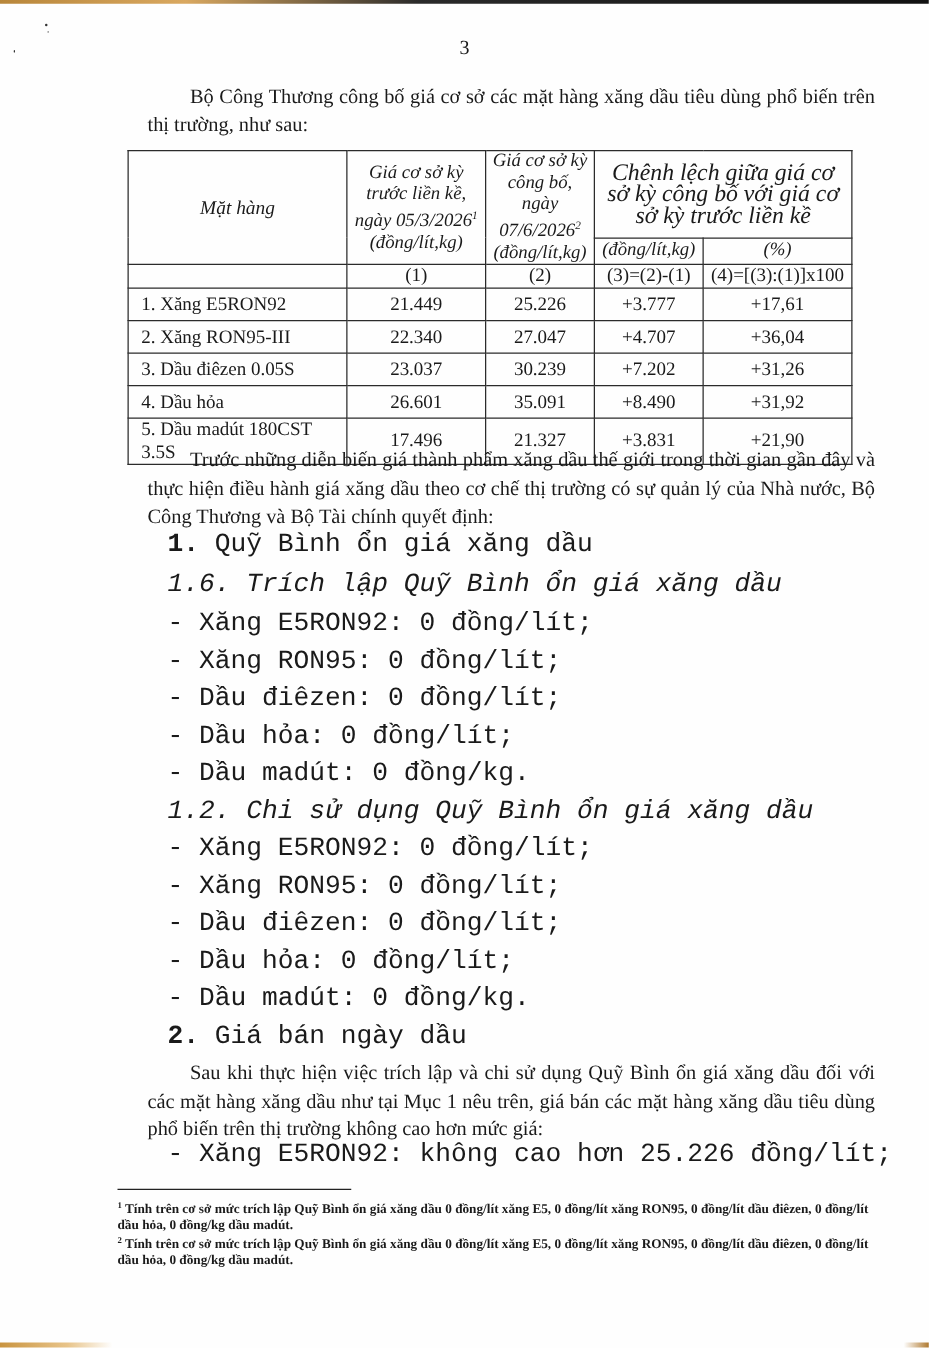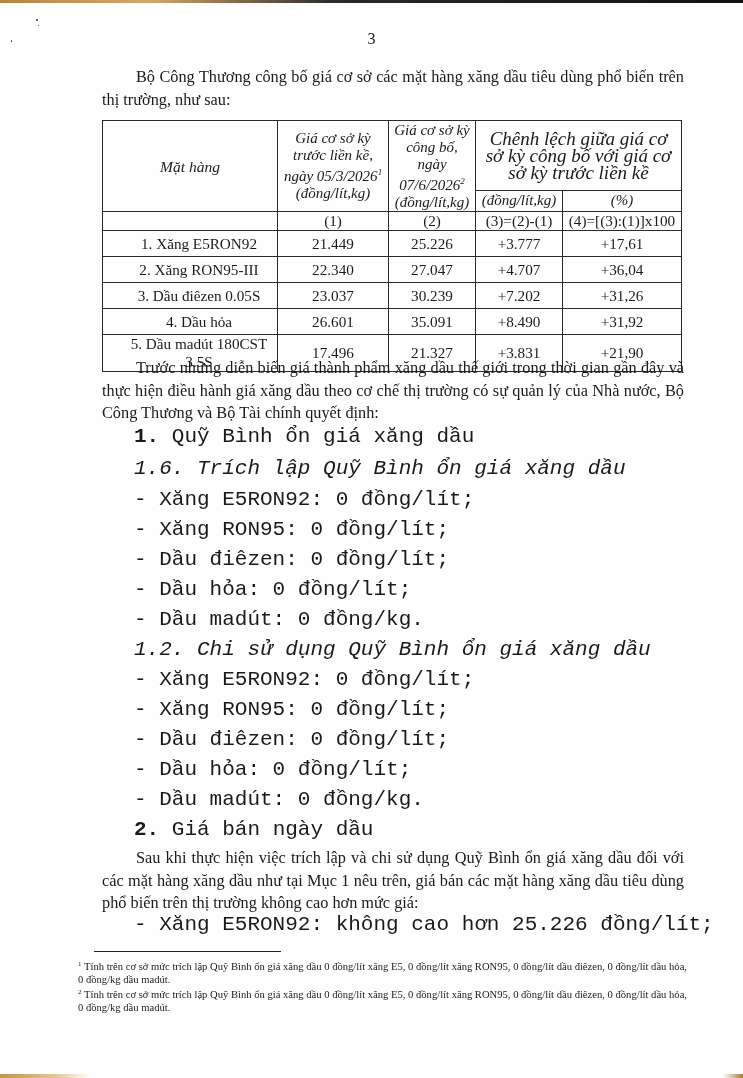--- a/index.html
+++ b/index.html
@@ -12,34 +12,34 @@
     background: linear-gradient(90deg, #b8863a 0%, #d9a860 20%, #2a2a2a 45%, #111 100%); }
   .edge-bottom-l { position: absolute; left: 0; bottom: 0; width: 90px; height: 4px;
     background: linear-gradient(90deg, #c99440, #e8c48a 60%, transparent); }
   .edge-bottom-r { position: absolute; right: 0; bottom: 0; width: 20px; height: 4px;
     background: linear-gradient(90deg, transparent, #b07a30); }
   .speck { position: absolute; width: 2px; height: 2px; background: #333; border-radius: 1px; }
 
   .page-number { position: absolute; top: 30px; left: 0; width: 743px; text-align: center; font-size: 16px; }
 
   .para { position: absolute; left: 102px; width: 582px; font-size: 16.3px; line-height: 22.5px; text-align: justify; }
-  .indent { text-indent: 34px; }
+  .indent { text-indent: 34px; margin-left: 16px; }
   .line { position: absolute; left: 134px; font-size: 21px; line-height: 22px; white-space: nowrap; font-family: Liberation Mono, monospace; }
   .ital { font-style: italic; }
   .bold-num { font-weight: bold; }
 
   table.prices { position: absolute; left: 102px; top: 120px; border-collapse: collapse; font-size: 15.2px; }
   table.prices td { border: 1px solid #2b2b2b; padding: 0 4px; text-align: center; vertical-align: middle; }
   table.prices td.hdr { font-style: italic; line-height: 17px; font-size: 15px; }
-  table.prices td.item { text-align: center; padding-left: 22px; }
+  table.prices td.item { text-align: left; padding-left: 10px; }
   table.prices tr.data td { height: 25px; }
   table.prices tr.nums td { height: 18px; line-height: 16px; }
 
   .fn-rule { position: absolute; left: 94px; top: 951px; width: 187px; height: 1px; background: #222; }
-  .footnote { position: absolute; left: 78px; width: 612px; font-size: 10.6px; line-height: 12.5px; }
+  .footnote { position: absolute; left: 94px; width: 612px; font-size: 10.6px; line-height: 12.5px; font-weight: bold; }
   .footnote sup { font-size: 7px; vertical-align: 4px; }
   sup.s { font-size: 9px; vertical-align: 6px; }
 </style>
 </head>
 <body>
 
 <div class="edge-top"></div>
 <div class="edge-bottom-l"></div>
 <div class="edge-bottom-r"></div>
 <div class="speck" style="left:36px;top:19px"></div>

